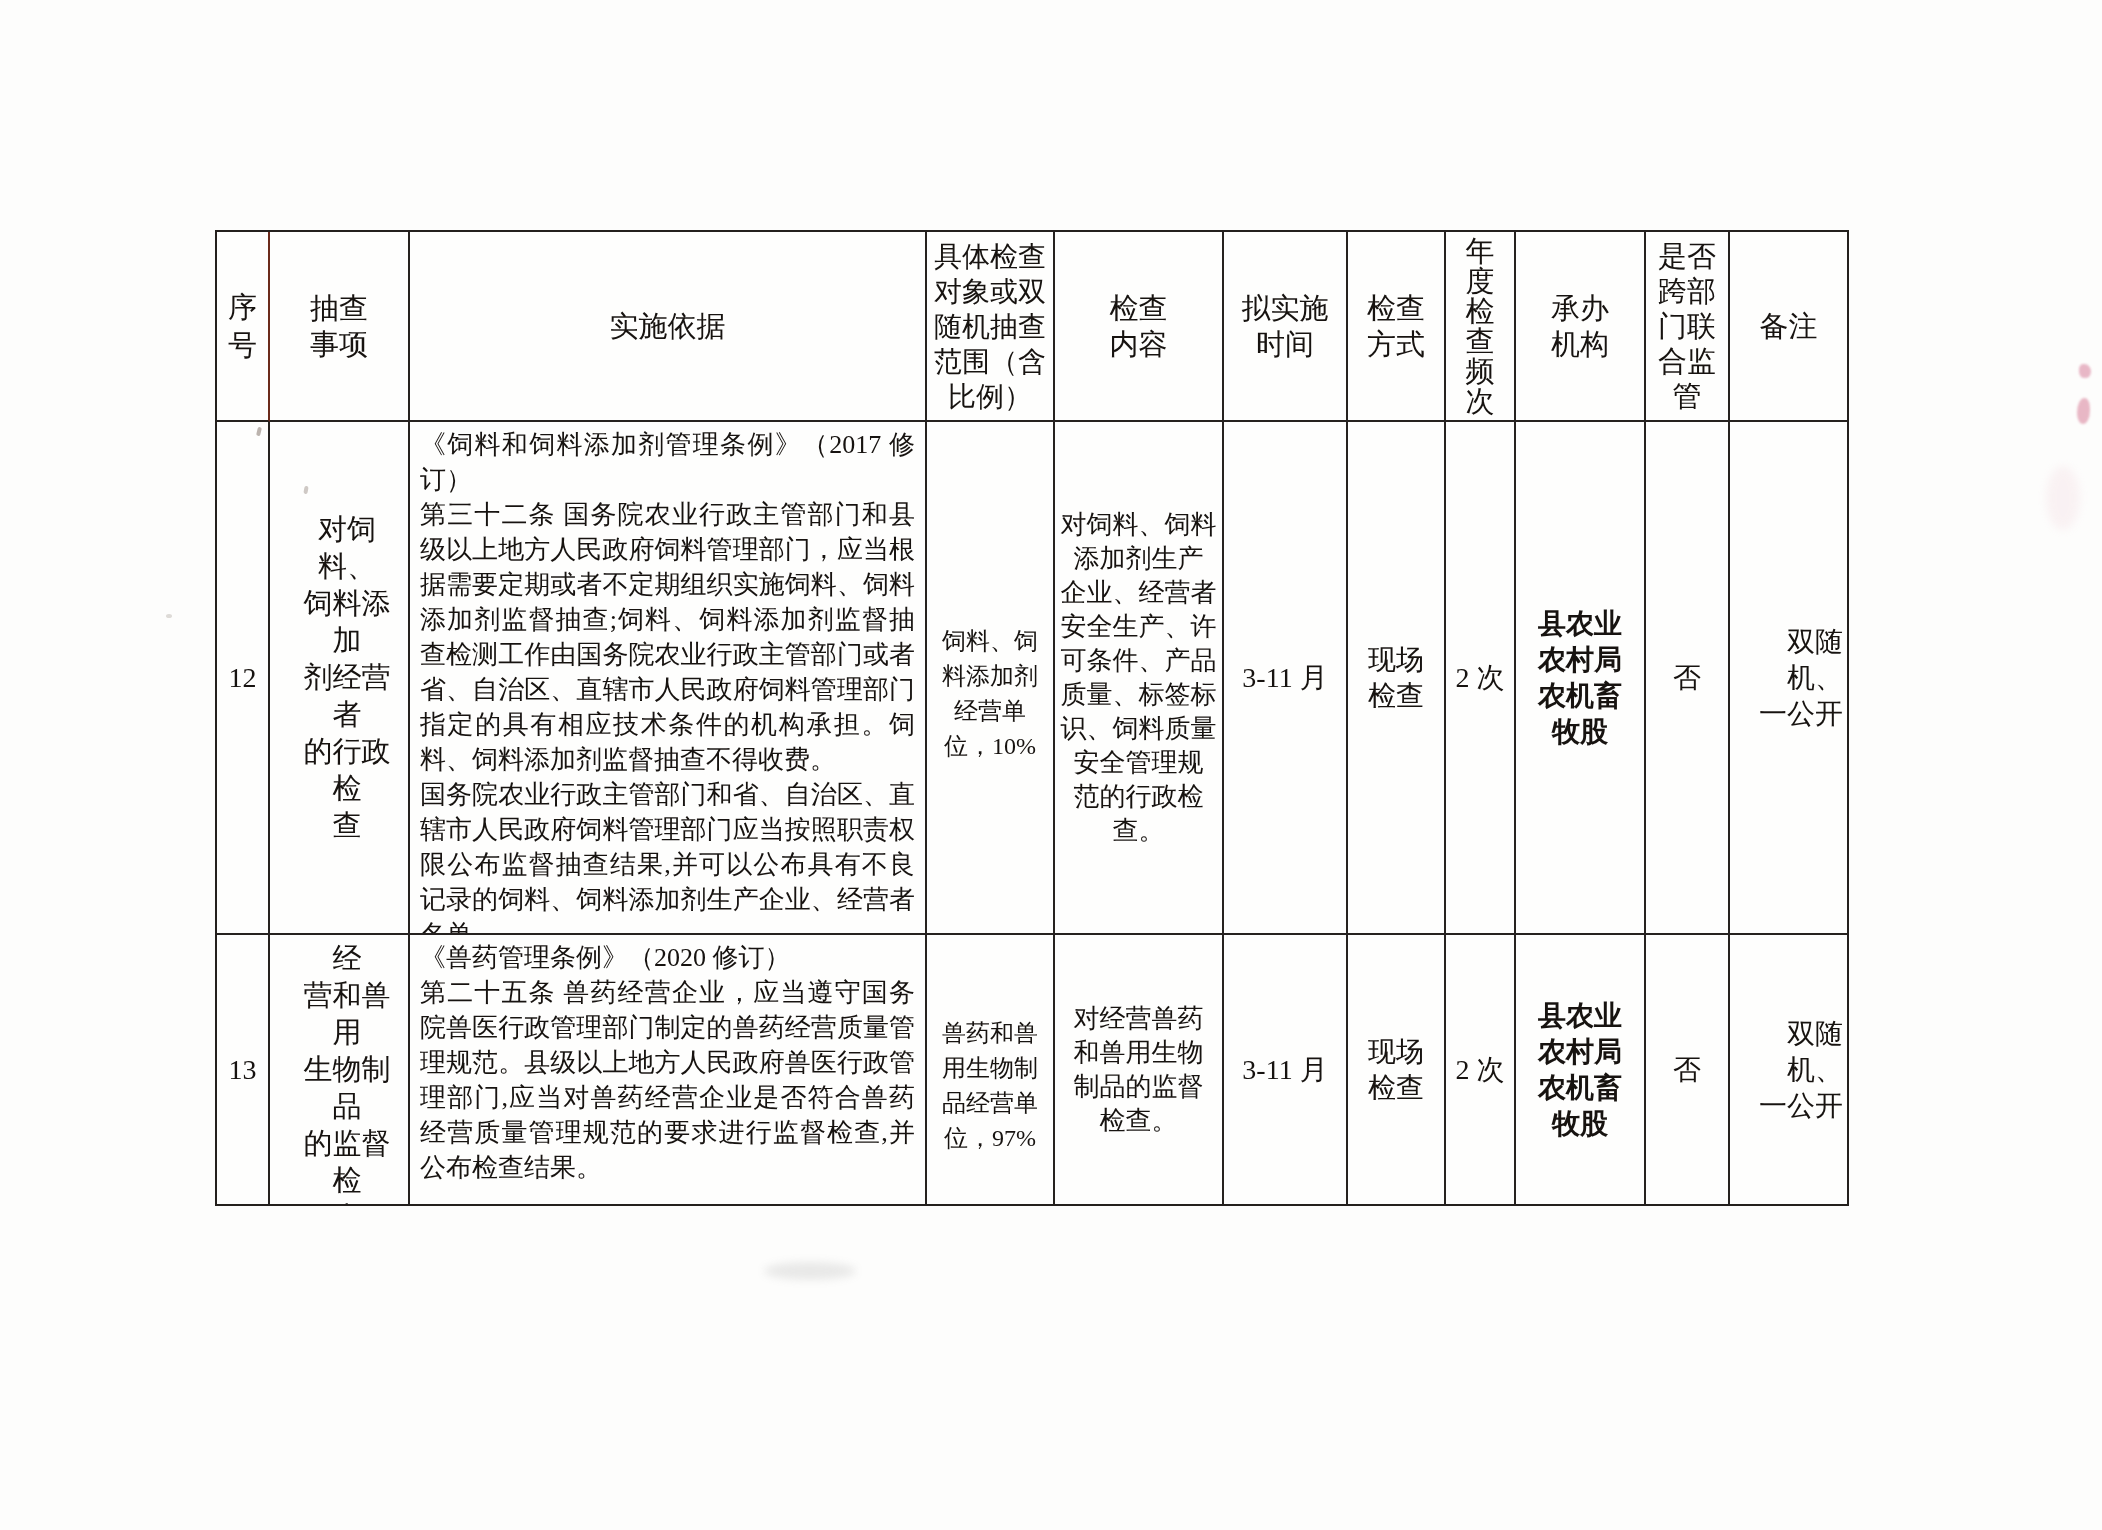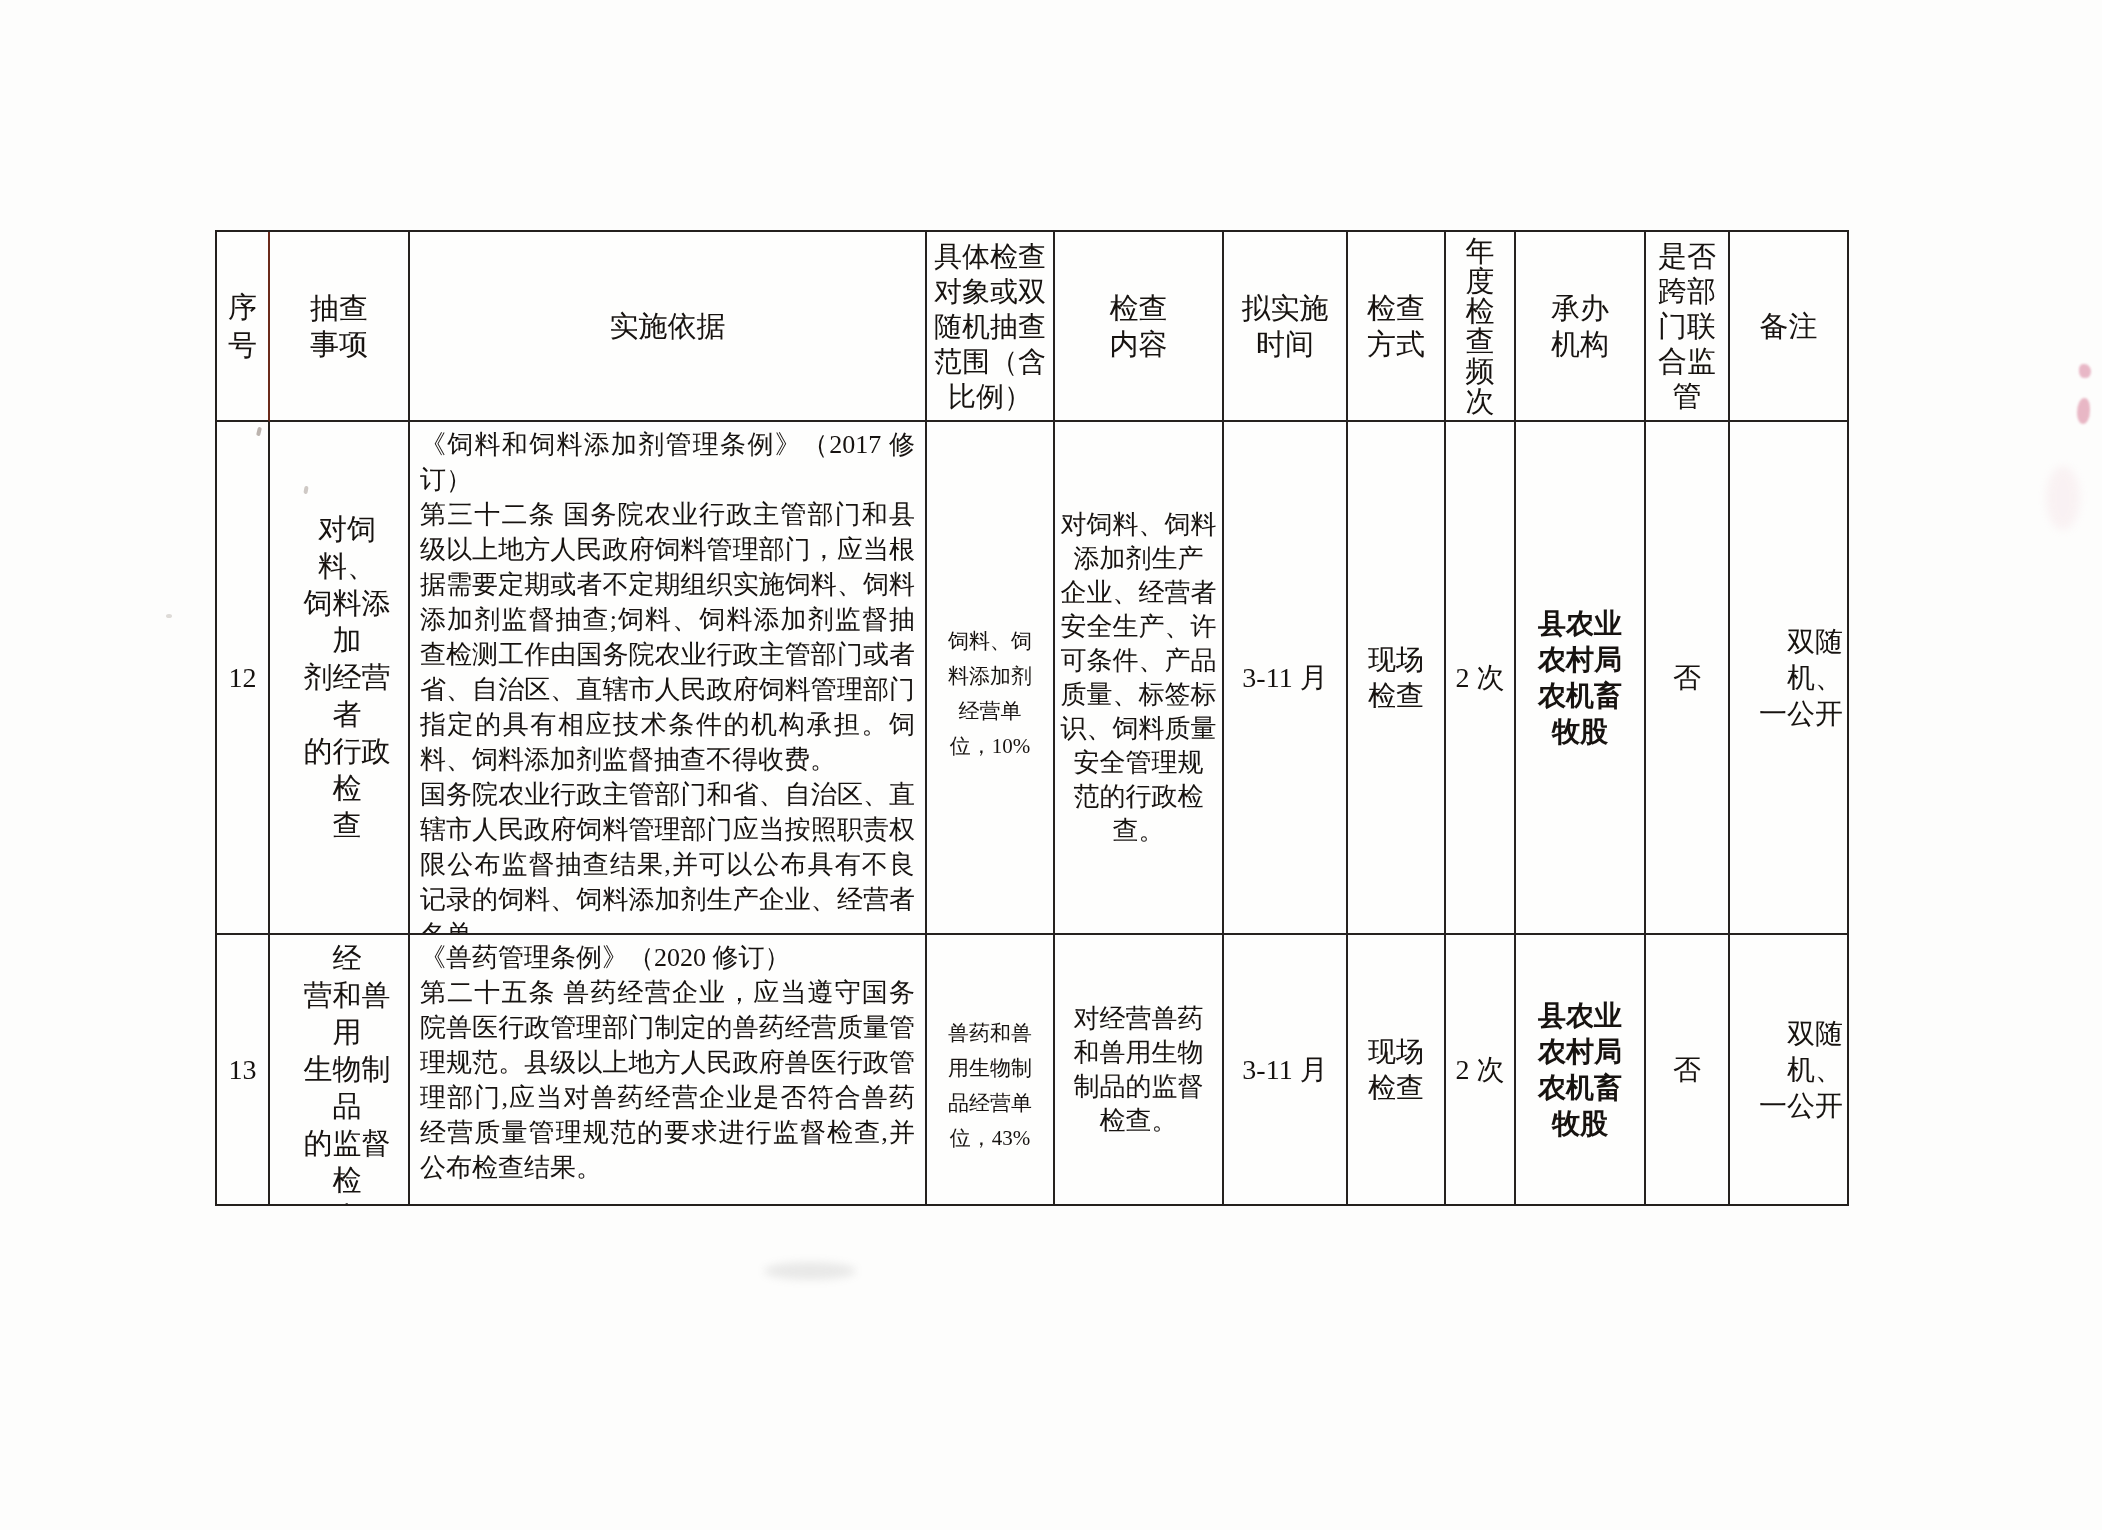--- a/index.html
+++ b/index.html
@@ -48,21 +48,21 @@
   
   .hdr-seq{border-right-color:#6b2a1b;}
 
   
   .c-item .ct{font-size:29px;line-height:37px;margin-left:16px;}
   .c-law{align-items:flex-start;justify-content:flex-start;padding:5px 10px;}
   .c-law .ct{
     text-align:justify;
     font-size:26px;line-height:35px;
   }
-  .c-scope .ct{font-size:21px;line-height:35px;margin-top:32px;}
+  .c-scope .ct{font-size:24px;line-height:35px;margin-top:32px;}
   .c-content .ct{font-size:26px;line-height:34px;}
   .c-org .ct{line-height:36px;font-weight:bold;}
   .c-note .ct{line-height:36px;text-align:right;}
 
   
   .artifact{position:absolute;pointer-events:none;}
   .pink1{left:2079px;top:364px;width:12px;height:14px;background:#d77f9b;opacity:.55;border-radius:40% 60% 50% 50%;filter:blur(1px);}
   .pink2{left:2077px;top:398px;width:13px;height:26px;background:#d4738f;opacity:.5;border-radius:60% 40% 55% 45%;filter:blur(1.2px);}
   .pink3{left:2046px;top:466px;width:34px;height:64px;background:#e8b9c6;opacity:.16;border-radius:50%;filter:blur(4px);}
   .speck1{left:257px;top:427px;width:4px;height:9px;background:#7a6a60;opacity:.5;border-radius:2px;transform:rotate(14deg);}
@@ -203,21 +203,21 @@
 查</span>
         </div>
       <div class="cell c-law">
           <span class="ct">《兽药管理条例》（2020 修订）
 第二十五条  兽药经营企业，应当遵守国务院兽医行政管理部门制定的兽药经营质量管理规范。县级以上地方人民政府兽医行政管理部门,应当对兽药经营企业是否符合兽药经营质量管理规范的要求进行监督检查,并公布检查结果。</span>
         </div>
       <div class="cell c-scope">
           <span class="ct">兽药和兽
 用生物制
 品经营单
-位，43%</span>
+位，97%</span>
         </div>
       <div class="cell c-content">
           <span class="ct">对经营兽药
 和兽用生物
 制品的监督
 检查。</span>
         </div>
       <div class="cell">
           <span class="ct">3-11 月</span>
         </div>

